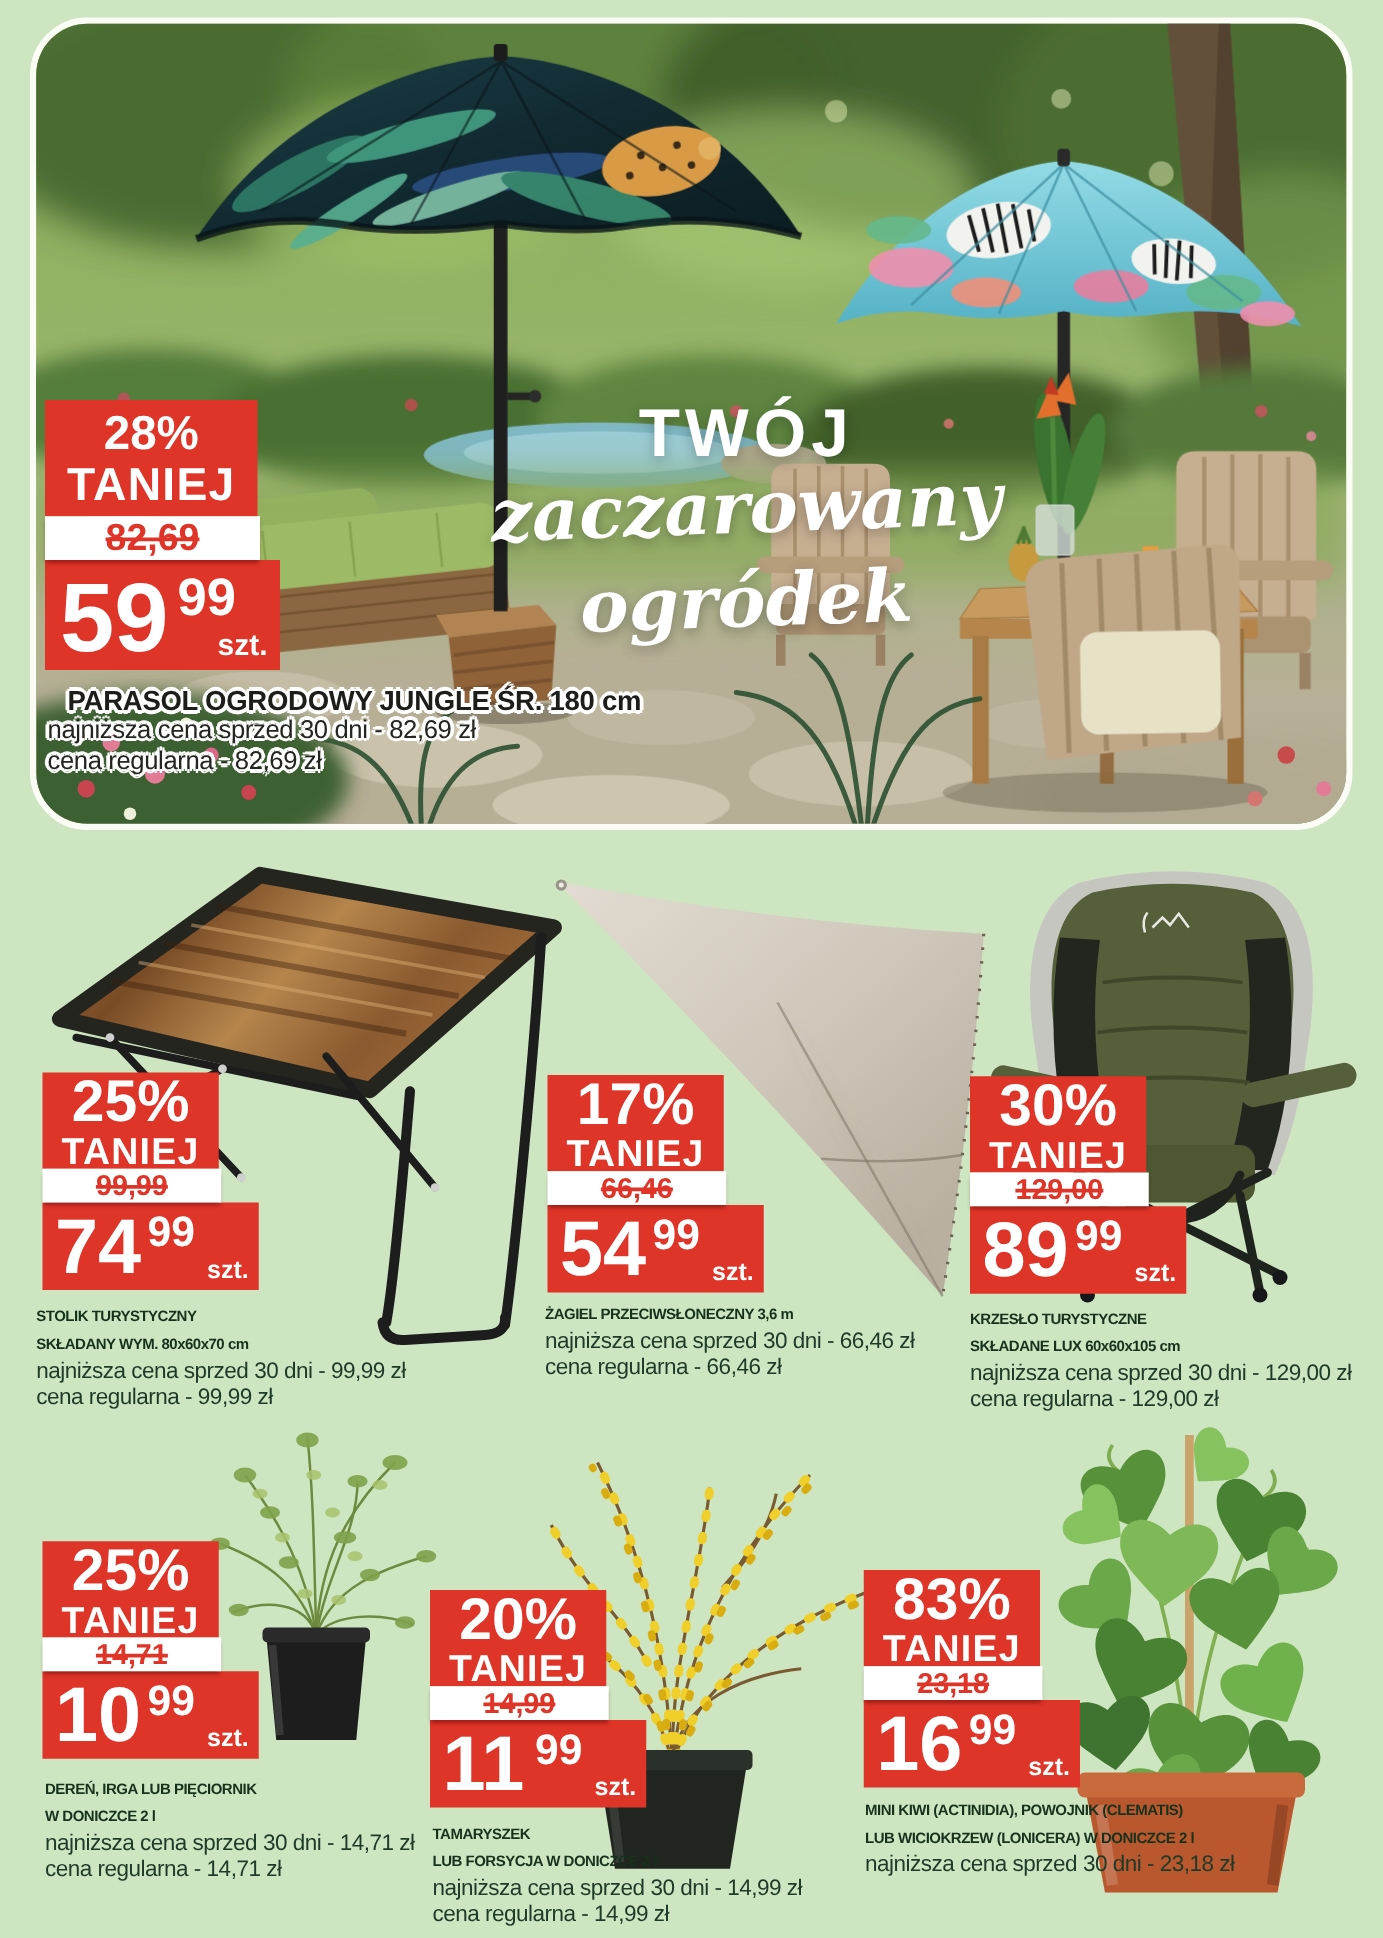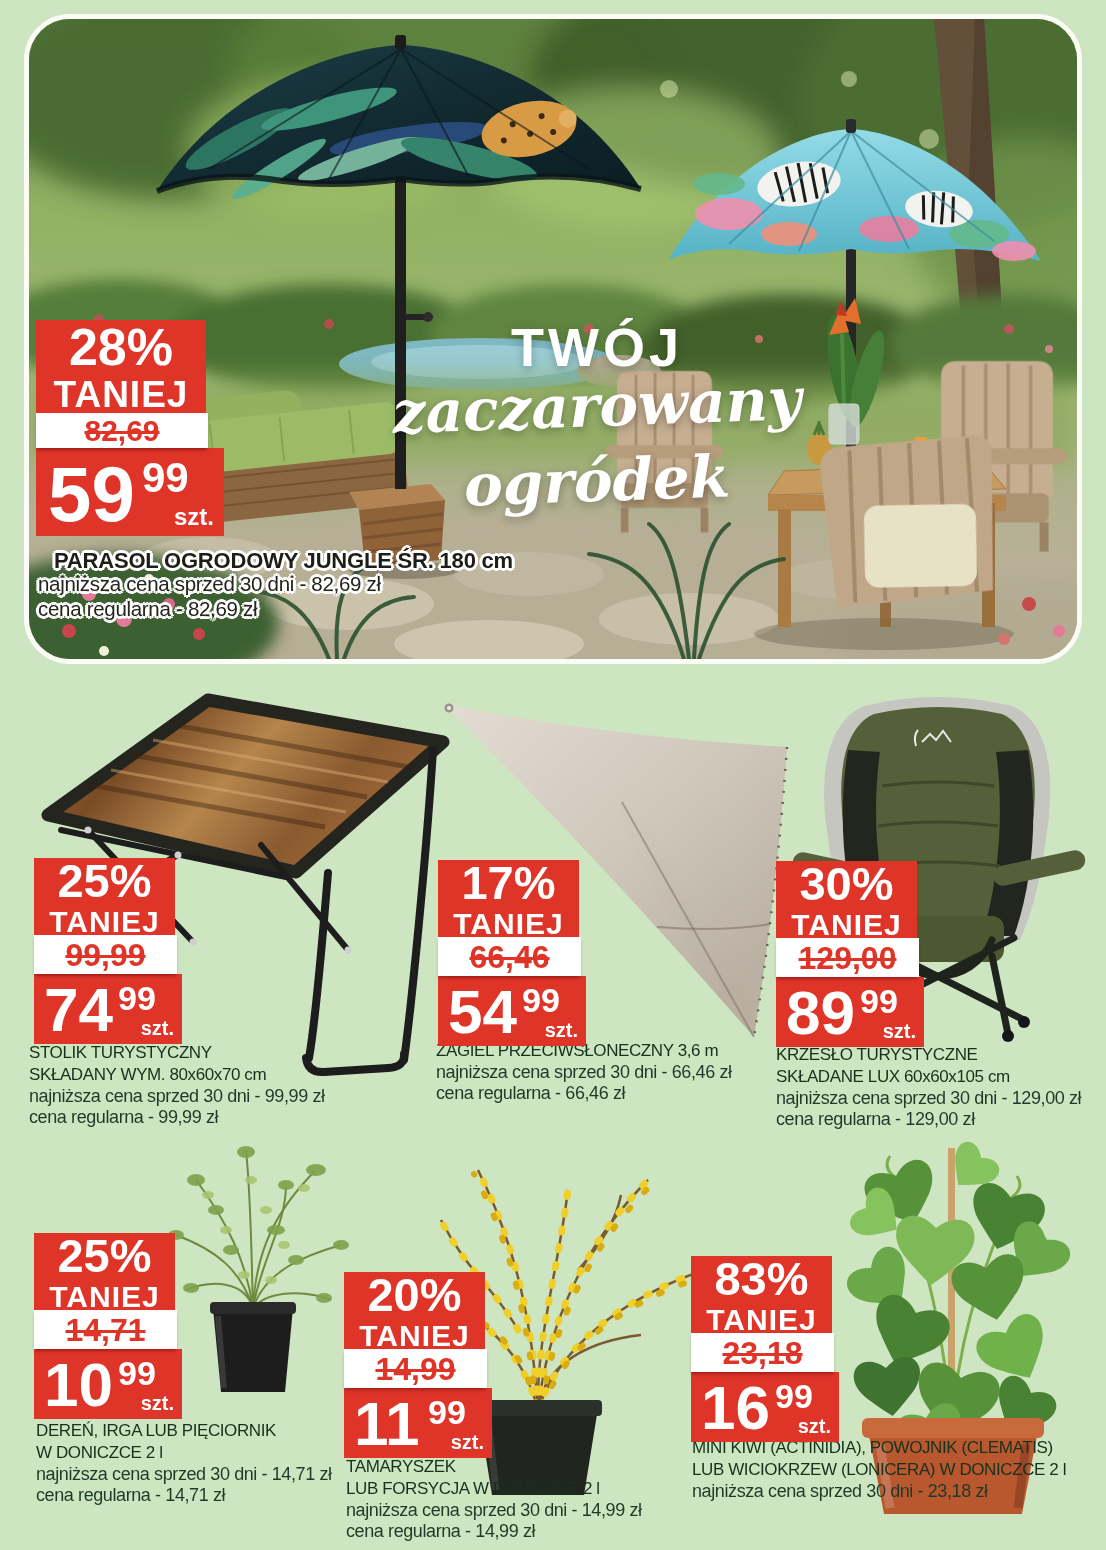--- a/index.html
+++ b/index.html
@@ -31,38 +31,38 @@
   
   .badge{position:absolute;z-index:6;line-height:1;}
   .b-top{background:var(--red);color:#fff;display:flex;flex-direction:column;align-items:center;
          justify-content:center;font-weight:bold;}
   .b-old{background:#fff;color:var(--red);font-weight:bold;display:flex;align-items:center;
          justify-content:center;position:relative;z-index:2;box-shadow:0 3px 3px -1px rgba(80,5,0,.45);}
   .b-old span{text-decoration:line-through;text-decoration-thickness:3px;}
   .b-price{background:var(--red);color:#fff;font-weight:bold;position:relative;}
   .b-int,.b-sup,.b-unit{position:absolute;}
   .lg .b-top{width:170px;height:93px;}
-  .lg .b-pct{font-size:52px;}
+  .lg .b-pct{font-size:38px;}
   .lg .b-lbl{font-size:37px;margin-top:3px;letter-spacing:1px;}
   .lg .b-old{width:172px;height:35px;font-size:30px;}
   .lg .b-price{width:188px;height:88px;}
   .lg .b-int{font-size:78px;left:12px;top:7px;}
   .lg .b-sup{font-size:42px;left:106px;top:9px;}
   .lg .b-unit{font-size:24px;right:10px;bottom:7px;}
   .sm .b-top{width:141px;height:77px;}
   .sm .b-pct{font-size:47px;}
   .sm .b-lbl{font-size:30px;margin-top:3px;letter-spacing:1px;}
-  .sm .b-old{width:143px;height:39px;font-size:32px;}
-  .sm .b-price{width:148px;height:70px;}
+  .sm .b-old{width:143px;height:27px;font-size:23px;}
+  .sm .b-price{width:173px;height:70px;}
   .sm .b-int{font-size:62px;left:10px;top:5px;}
   .sm .b-sup{font-size:34px;left:84px;top:7px;}
   .sm .b-unit{font-size:20px;right:8px;bottom:6px;}
   
   .p-text{position:absolute;z-index:5;}
-  .p-name{font-size:17px;font-weight:normal;line-height:22px;color:var(--ink);letter-spacing:-0.4px;}
+  .p-name{font-size:12px;font-weight:bold;line-height:22px;color:var(--ink);letter-spacing:-0.4px;}
   .p-info{font-size:18px;line-height:21px;color:var(--ink2);letter-spacing:-0.4px;}
   .p-img{position:absolute;z-index:1;}
   .p-img svg{display:block;width:100%;height:100%;}
 </style>
 </head>
 <body>
 
 <div class="page">
 
   <section class="hero">

